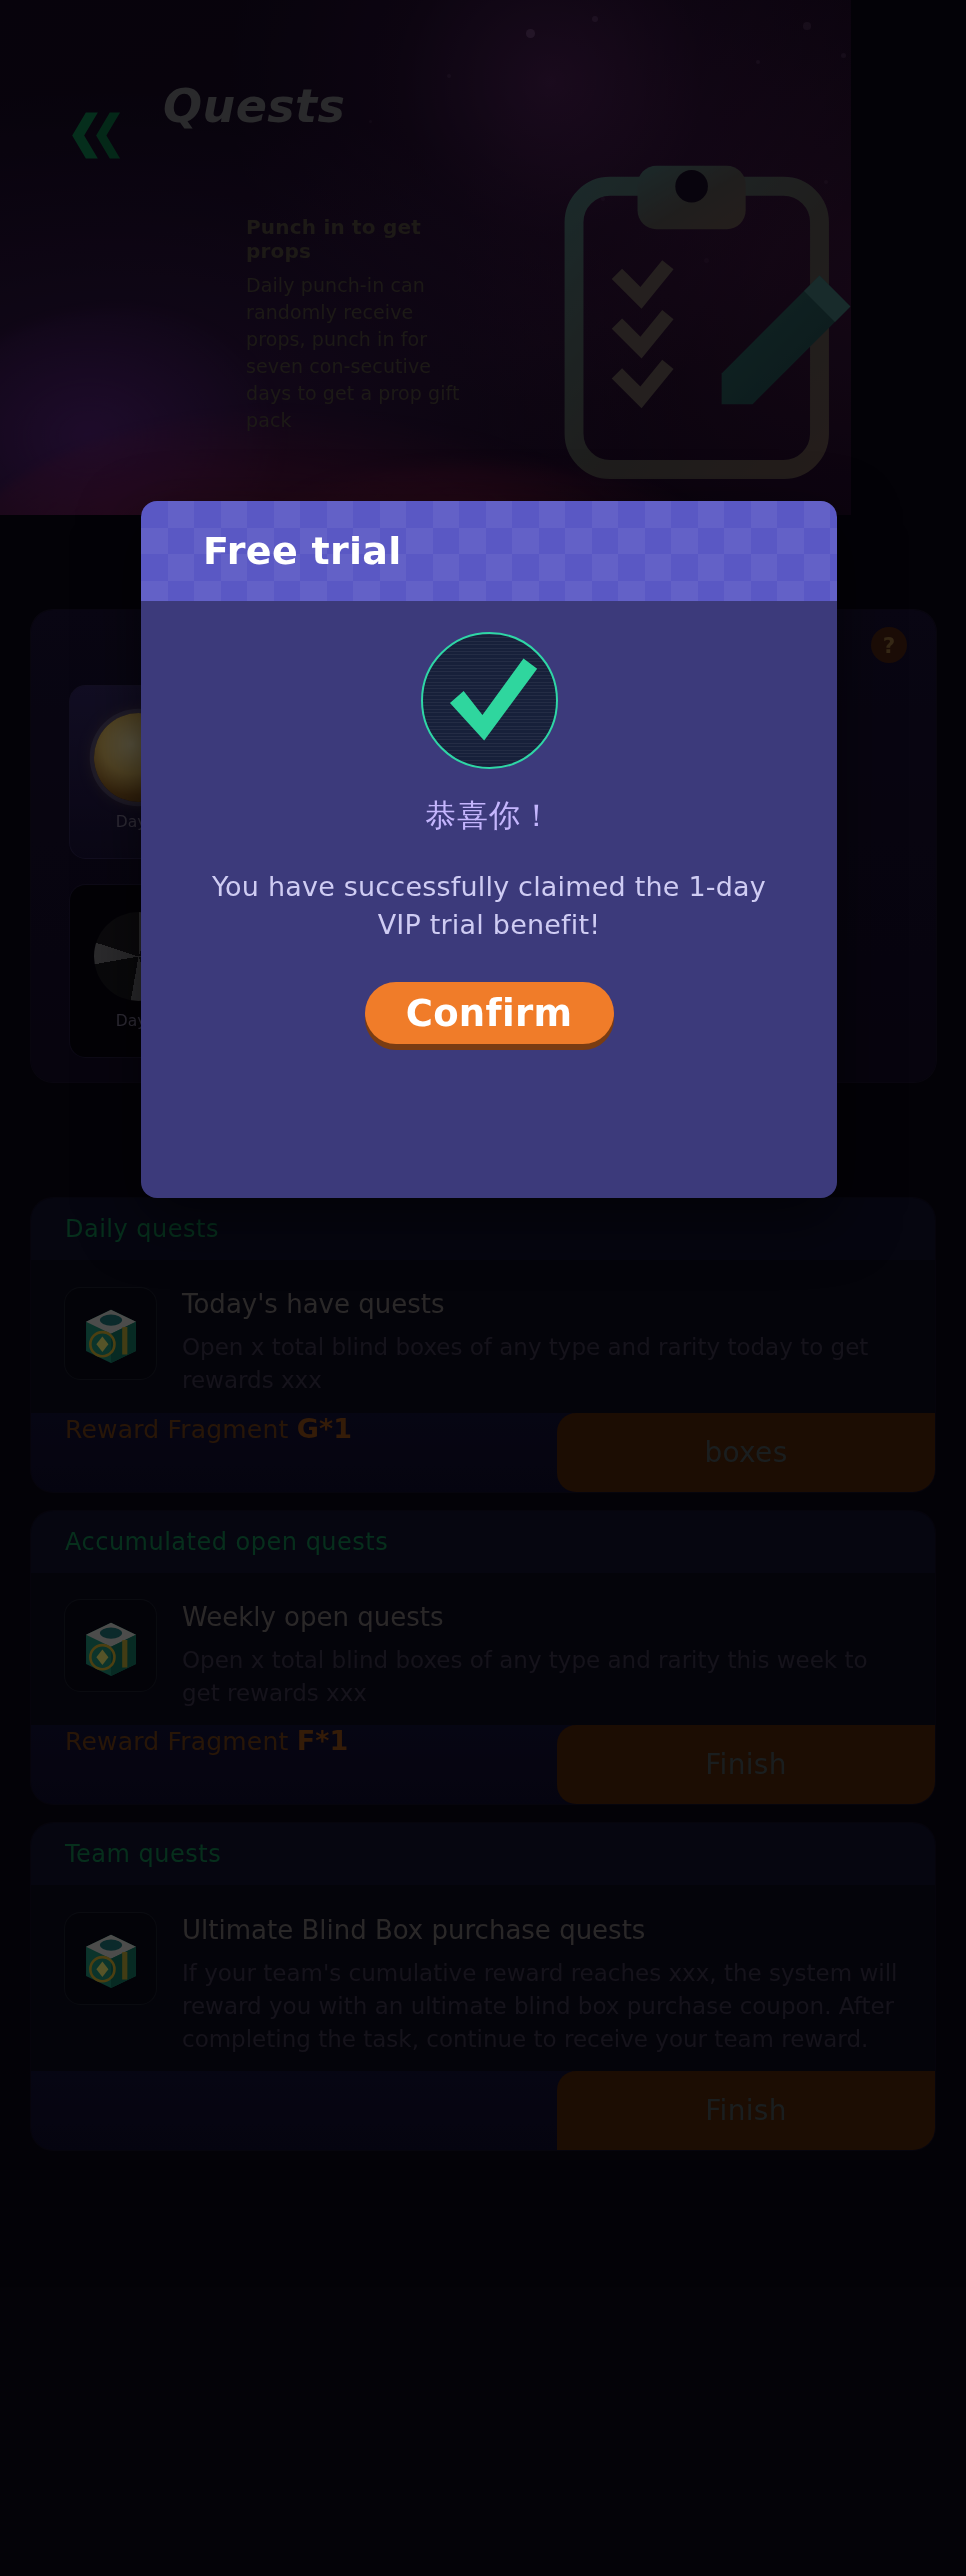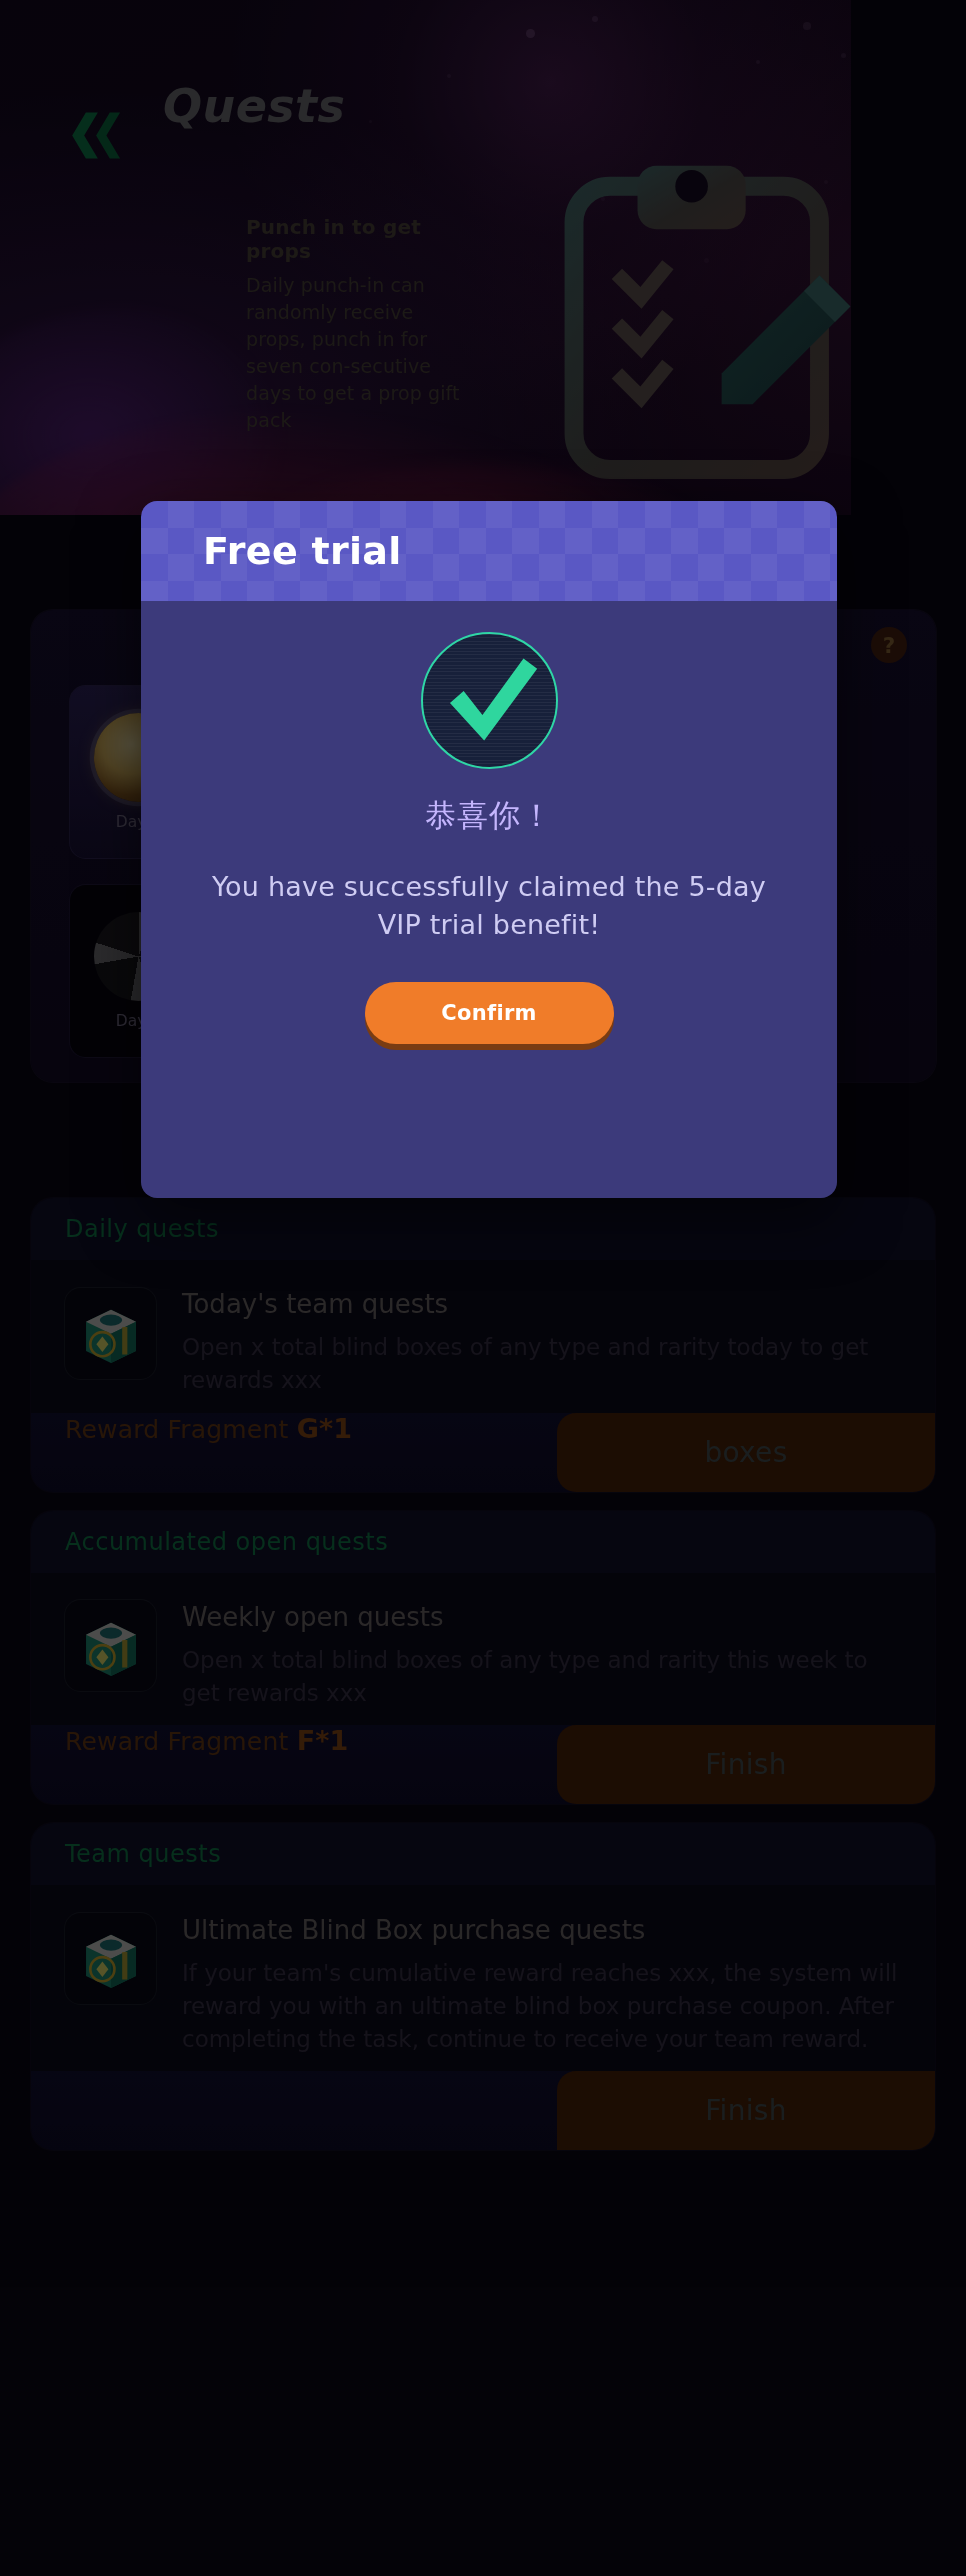--- a/index.html
+++ b/index.html
@@ -184,21 +184,21 @@
   .modal-msg {
     margin-top:31px; width:567px;
     font-size:27px; line-height:38px; color:#cfccf3;
     text-align:center; letter-spacing:0.2px;
   }
   .confirm-wrap { margin-top:38px; position:relative; }
   .confirm-btn {
     width:249px; height:62px; border:none; cursor:pointer;
     border-radius:34px;
     background:#f07c29;
-    color:#fff; font-size:21px; font-weight:bold;
+    color:#fff; font-size:37px; font-weight:bold;
     font-family:"DejaVu Sans", sans-serif;
     box-shadow:0 6px 0 #7a3c12;
     letter-spacing:0.3px;
   }
 
   
   .quests { position:absolute; left:0; top:1198px; width:966px; z-index:10; }
   .qsection {
     margin:0 31px 19px 31px;
     background:#0d0b1c;
@@ -376,21 +376,21 @@
             <path d="M14 30 L43 16 L72 30 L72 64 L43 78 L14 64 Z" fill="#1d8a72"></path>
             <path d="M14 30 L43 16 L72 30 L43 44 Z" fill="#c9c9c4"></path>
             <path d="M43 44 L72 30 L72 64 L43 78 Z" fill="#14705d"></path>
             <ellipse cx="43" cy="28" rx="13" ry="6.5" fill="#1d6e72"></ellipse>
             <circle cx="33" cy="56" r="14" fill="none" stroke="#c9a72e" stroke-width="3"></circle>
             <path d="M33 47 L40 56 L33 65 L26 56 Z" fill="#e2dc6a"></path>
             <rect x="56" y="36" width="6" height="32" fill="#c9a72e" opacity=".85"></rect>
           </svg>
         </div>
         <div class="qtext">
-          <div class="qtitle">Today's team quests</div>
+          <div class="qtitle">Today's have quests</div>
           <div class="qdesc">Open x total blind boxes of any type and rarity today to get rewards xxx</div>
         </div>
       </div>
       <div class="qfoot">
         <div class="qreward">
           <span>Reward Fragment</span>
           <b>G*1</b>
         </div>
         <button class="qaction">boxes</button>
       </div>
@@ -464,21 +464,21 @@
     <div class="modal-body">
       <div class="check-wrap">
         <div class="check-circle">
           <div class="scan"></div>
           <svg width="106" height="106" viewBox="0 0 124 124">
             <path d="M14 62 L30 48 L52 76 L100 10 L116 22 L54 106 Z" fill="#2fd69e"></path>
           </svg>
         </div>
       </div>
       <div class="congrats">恭喜你！</div>
-      <div class="modal-msg">You have successfully claimed the 5-day VIP trial benefit!</div>
+      <div class="modal-msg">You have successfully claimed the 1-day VIP trial benefit!</div>
       <div class="confirm-wrap">
         <button class="confirm-btn">Confirm</button>
       </div>
     </div>
   </div>
 
 </div>
 
 
 </body></html>

